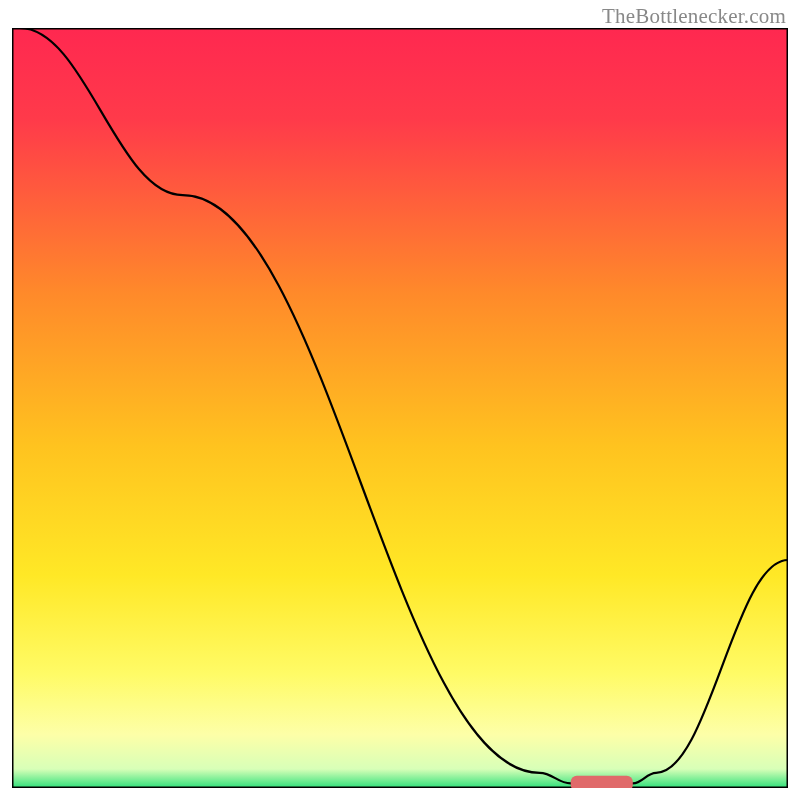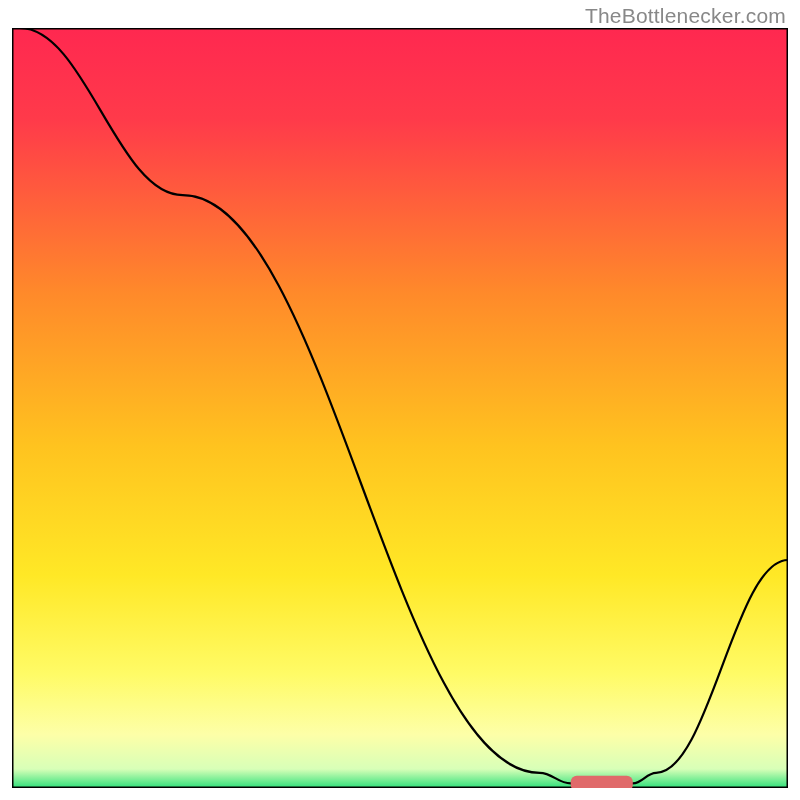--- a/index.html
+++ b/index.html
@@ -8,20 +8,21 @@
     width: 800px;
     height: 800px;
     background: #ffffff;
     overflow: hidden;
     font-family: Arial, Helvetica, sans-serif;
   }
   .container {
     position: relative;
     width: 800px;
     height: 800px;
+    font-family: Liberation Serif, serif;
   }
   .watermark {
     position: absolute;
     top: 4px;
     right: 14px;
     color: #888888;
     font-size: 21px;
     font-weight: 400;
     letter-spacing: 0.2px;
     z-index: 10;

